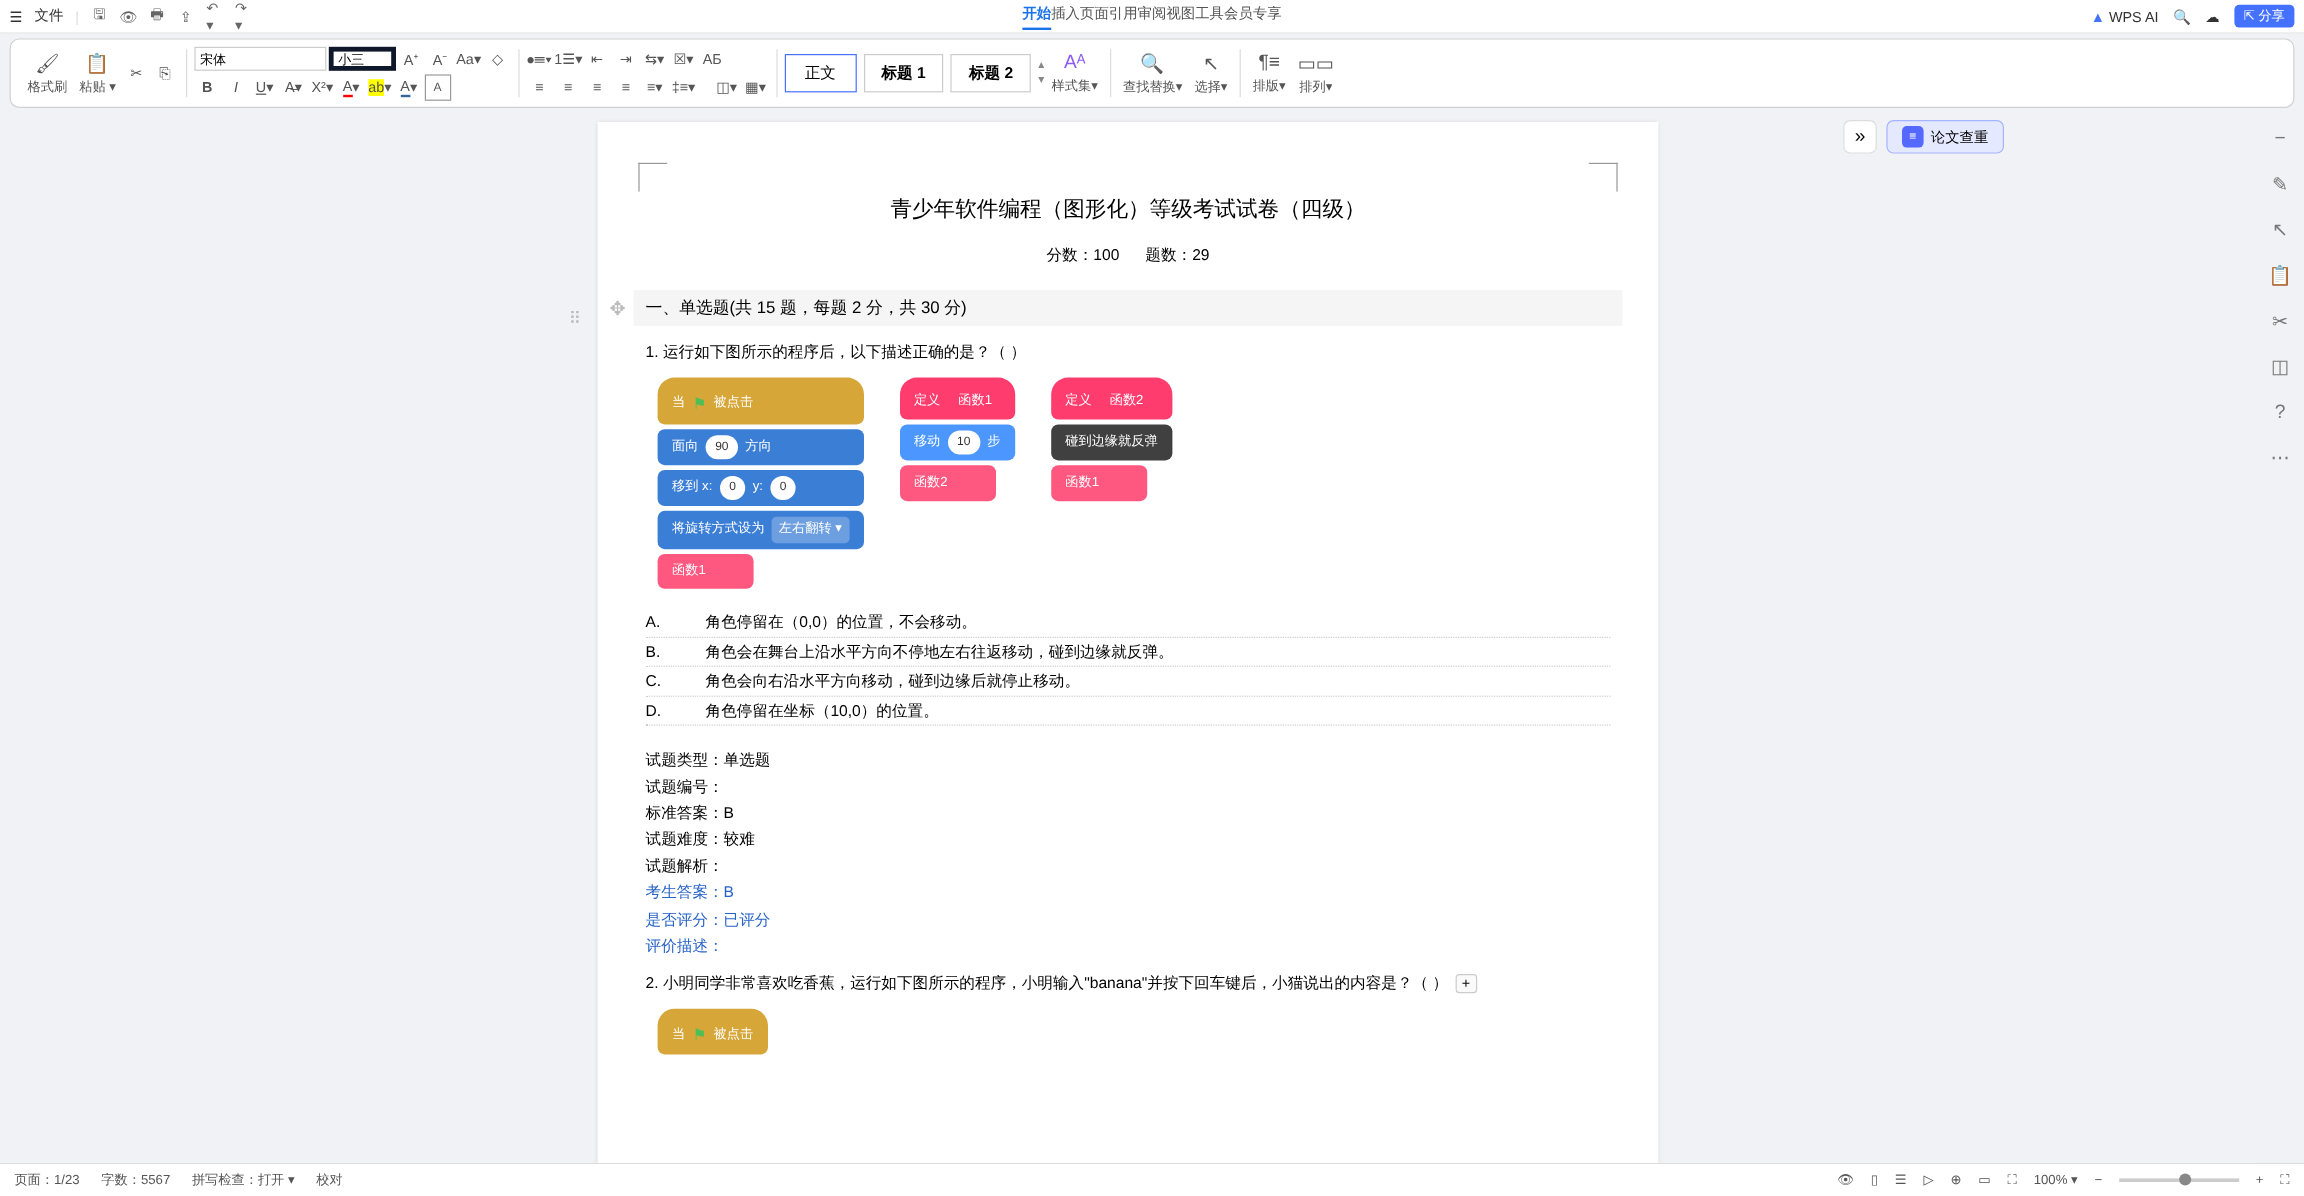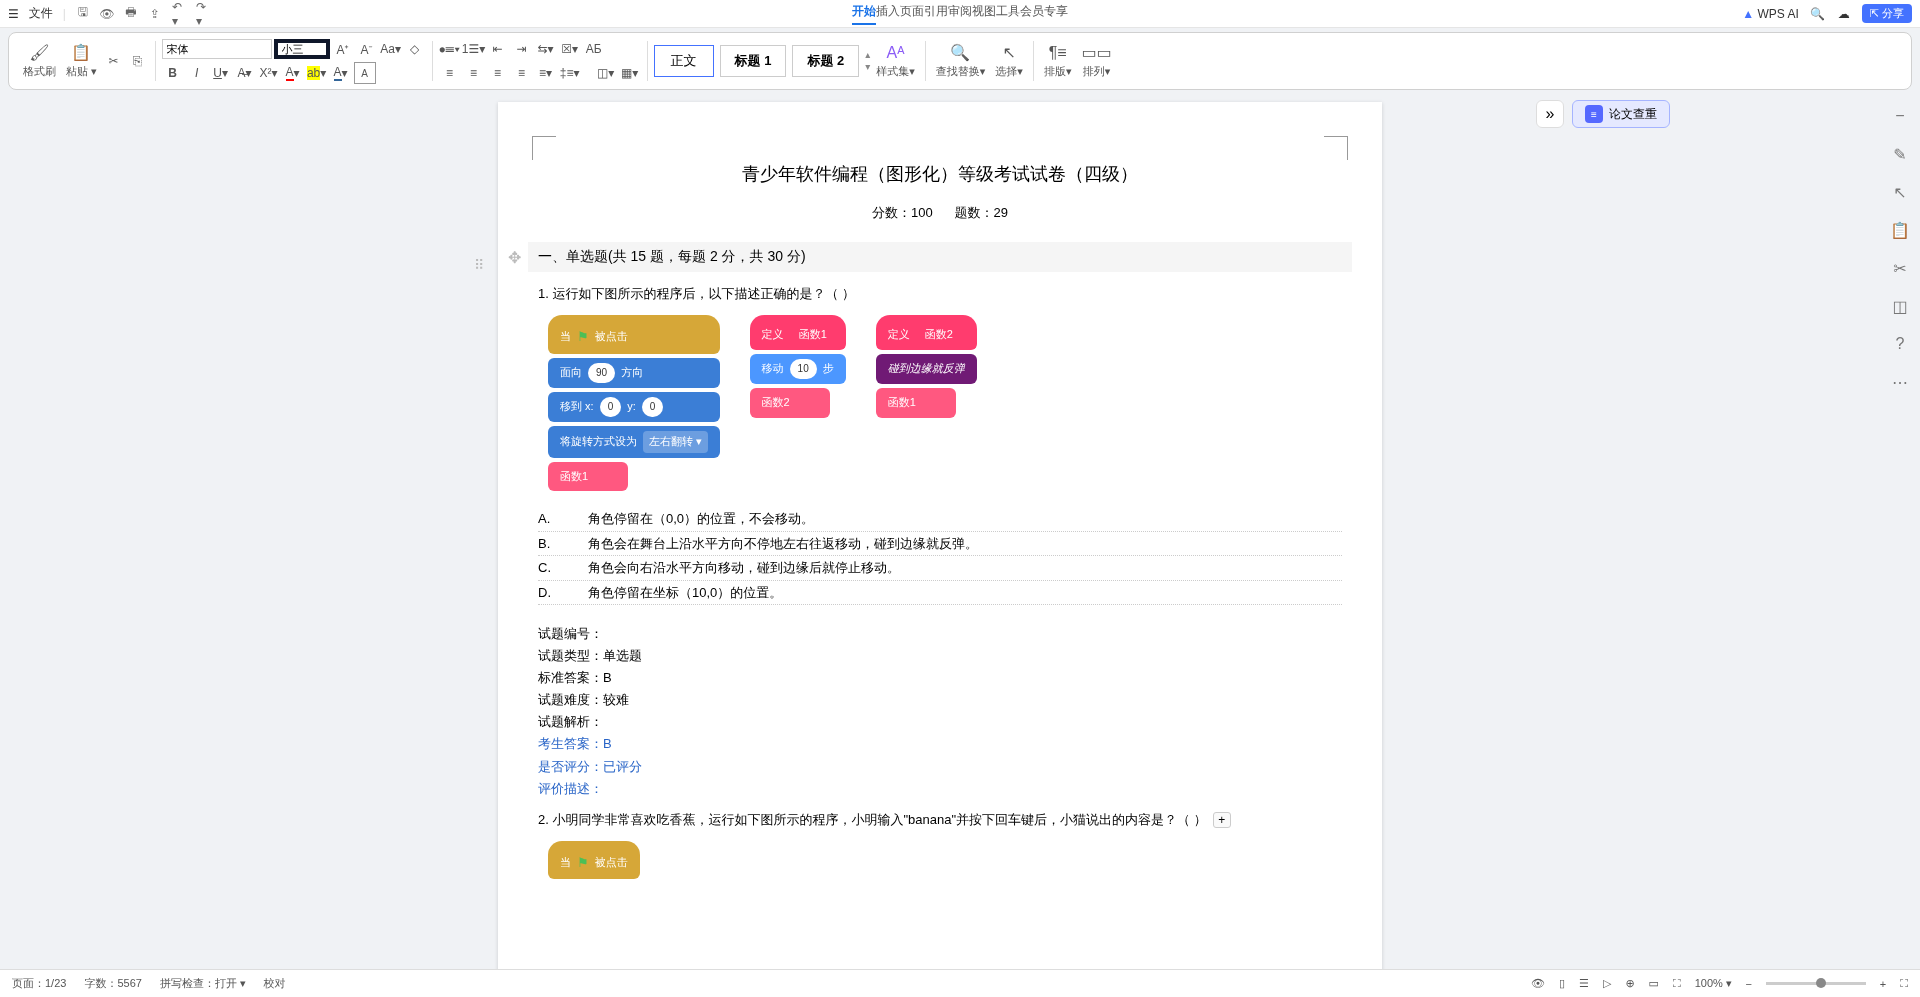--- a/index.html
+++ b/index.html
@@ -47,21 +47,21 @@
 .block-stack { display: flex; flex-direction: column; gap: 4px; }
 .block { border-radius: 6px; padding: 5px 12px; color: #fff; font-size: 11px; display: flex; align-items: center; gap: 6px; min-width: 80px; white-space: nowrap; }
 .block.hat { border-radius: 14px 14px 6px 6px; padding-top: 10px; }
 .block .pill { background: #fff; color: #333; border-radius: 10px; padding: 1px 8px; font-size: 10px; }
 .block .dd { background: rgba(255,255,255,.25); border-radius: 4px; padding: 1px 6px; }
 .b-event { background: #d6a738; }
 .b-motion { background: #3b7ed6; }
 .b-motion2 { background: #4c97ff; }
 .b-define { background: #ff3c6e; }
 .b-call { background: #ff5880; }
-.b-bounce { background: #701a75; font-style: italic; }
+.b-bounce { background: #404040; }
 .flag { color: #4cbf56; font-size: 13px; }
 
 .options { margin: 6px 0; }
 .options .opt { display: flex; gap: 30px; font-size: 13px; line-height: 1.8; border-bottom: 1px dotted #ccc; }
 .options .opt .letter { width: 20px; }
 .meta-lines { margin-top: 18px; font-size: 13px; line-height: 1.7; }
 .meta-lines .blue { color: #2864c7; }
 
 
 .float-check { position: absolute; top: 100px; right: 250px; display: flex; gap: 8px; }
@@ -281,22 +281,22 @@
             <span class="letter">C.</span>
             <span>角色会向右沿水平方向移动，碰到边缘后就停止移动。</span>
           </div>
         <div class="opt">
             <span class="letter">D.</span>
             <span>角色停留在坐标（10,0）的位置。</span>
           </div>
       </div>
 
       <div class="meta-lines">
+        <div>试题类型：单选题</div>
         <div>试题编号：</div>
-        <div>试题类型：单选题</div>
         <div>标准答案：B</div>
         <div>试题难度：较难</div>
         <div>试题解析：</div>
         <div class="blue">考生答案：B</div>
         <div class="blue">是否评分：已评分</div>
         <div class="blue">评价描述：</div>
       </div>
     </div>
 
     <div class="question" style="margin-top:8px">

